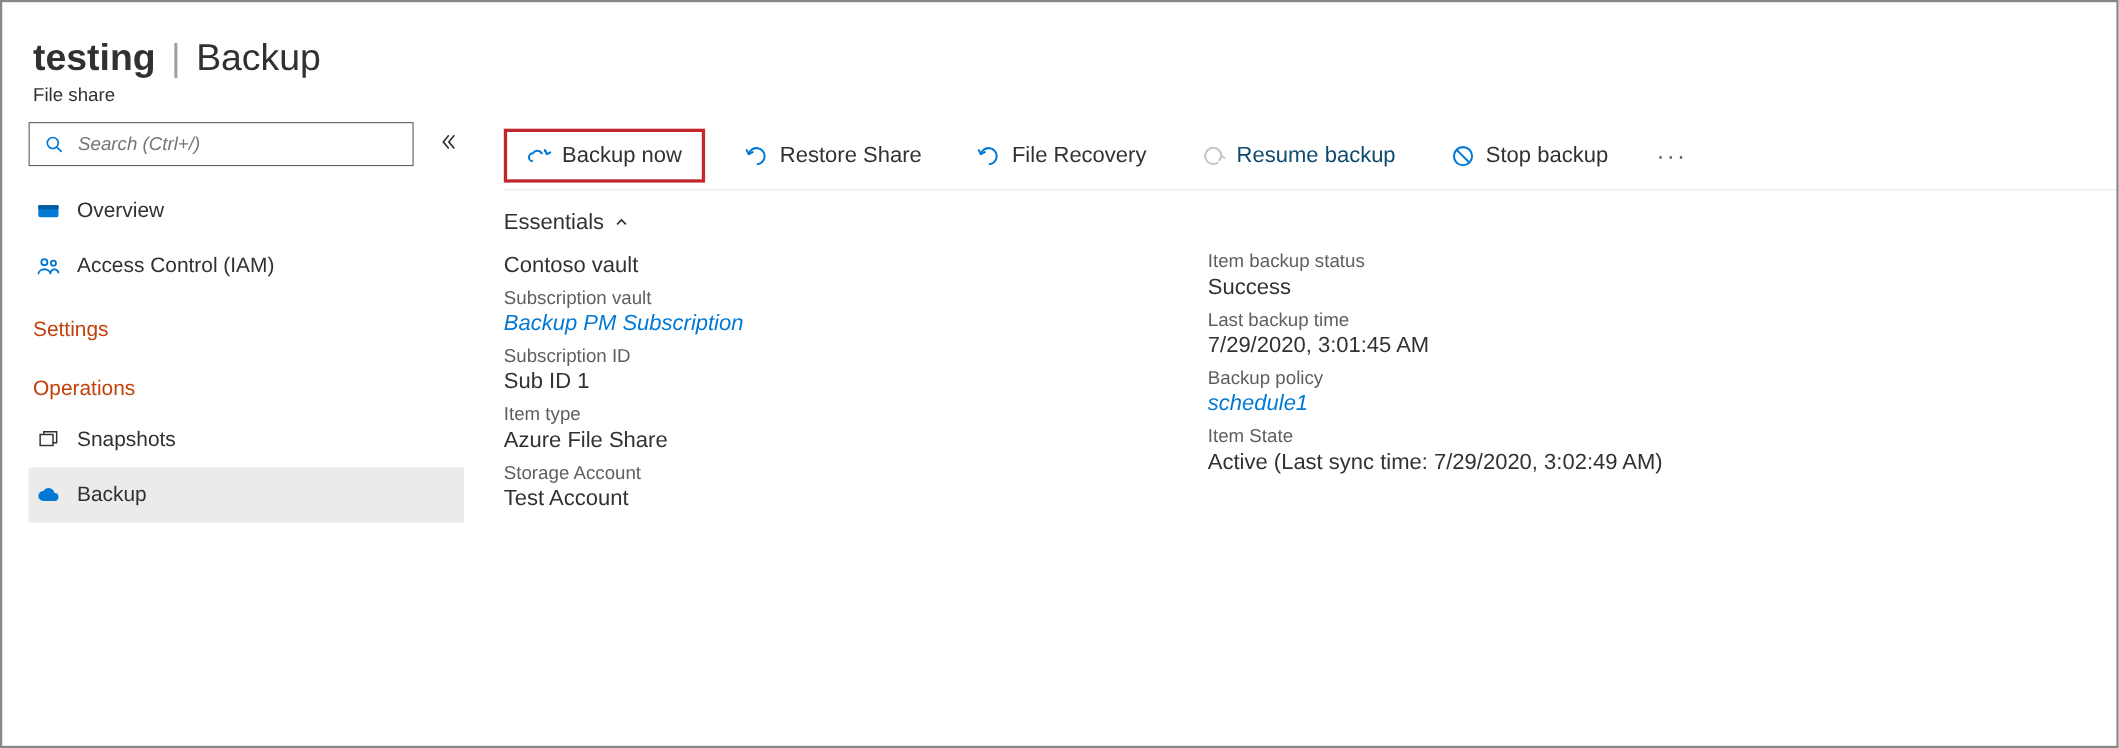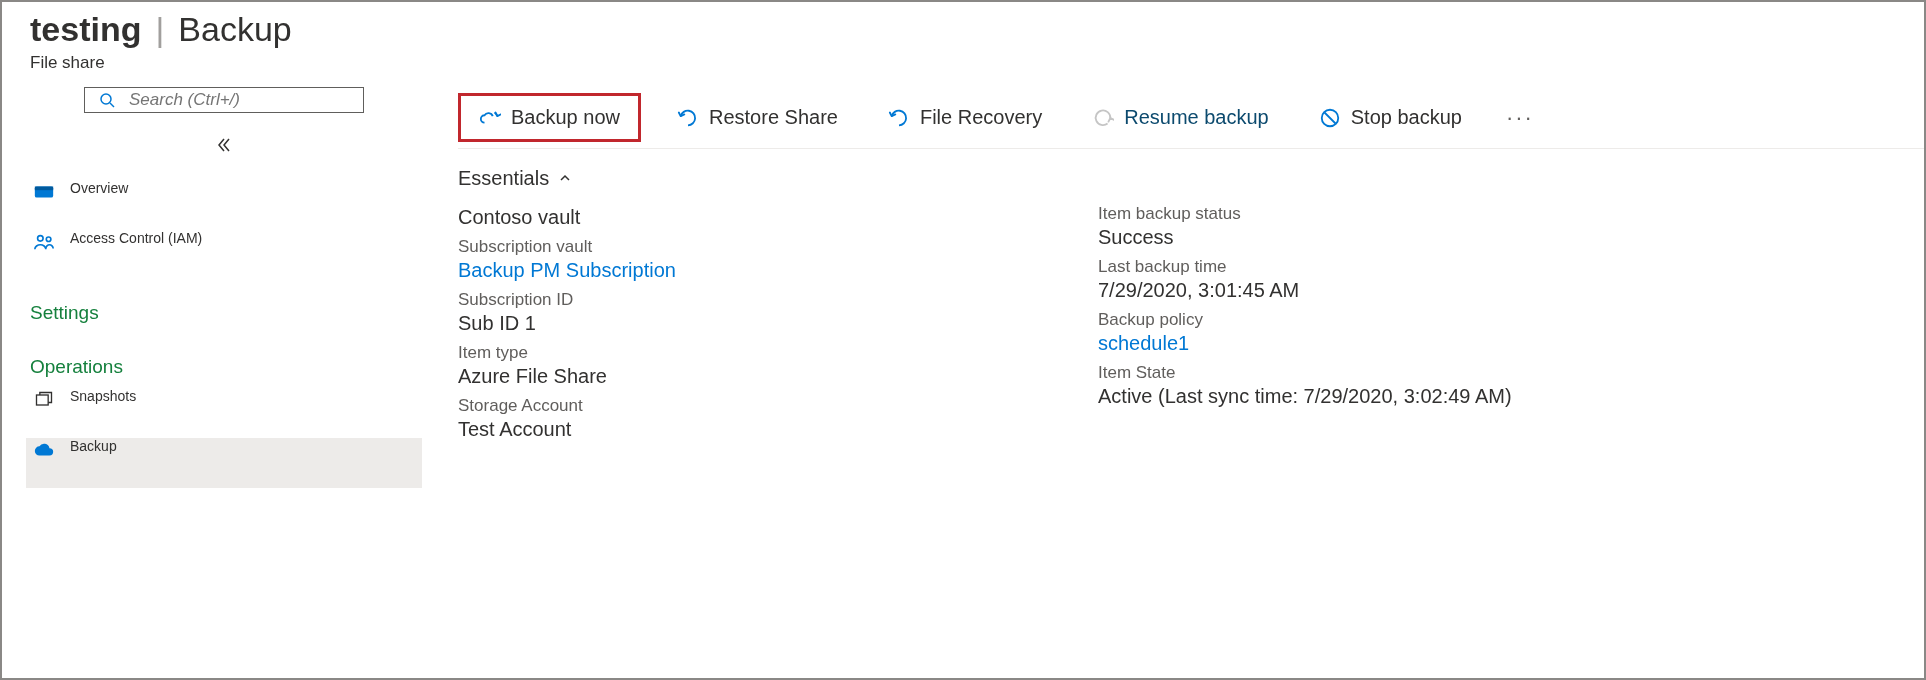--- a/index.html
+++ b/index.html
@@ -7,20 +7,21 @@
     font-family: "Segoe UI", -apple-system, sans-serif;
     color: #323130;
     background: #fff;
     border: 2px solid #8a8886;
     width: 1926px;
     height: 680px;
     overflow: hidden;
   }
   .header {
     padding: 8px 28px 0 28px;
+    margin-top: 24px;
   }
   .title-row {
     display: flex;
     align-items: baseline;
     gap: 8px;
     font-size: 34px;
     font-weight: 400;
   }
   .title-bold { font-weight: 600; }
   .title-sep { color: #a19f9d; font-weight: 300; margin: 0 6px; }
@@ -29,21 +30,20 @@
   .sidebar {
     width: 420px;
     flex-shrink: 0;
     padding-left: 24px;
   }
   .search-row {
     display: flex;
     align-items: center;
     gap: 18px;
     margin-bottom: 16px;
-    flex-direction: column;
   }
   .search-box {
     flex: 1;
     display: flex;
     align-items: center;
     border: 1px solid #605e5c;
     height: 40px;
     padding: 0 10px;
     gap: 10px;
   }
@@ -52,30 +52,31 @@
     border: none;
     outline: none;
     font-size: 17px;
     font-style: italic;
     color: #605e5c;
     background: transparent;
   }
   .collapse-chev { font-size: 18px; color: #323130; cursor: pointer; padding: 6px; }
   .nav-item {
     display: flex;
+    align-items: center;
     gap: 14px;
     height: 50px;
     padding: 0 10px 0 6px;
-    font-size: 14px;
+    font-size: 19px;
     cursor: pointer;
   }
   .nav-item.selected { background: #edebe9; }
   .nav-group {
     font-size: 19px;
-    color: #15803d;
+    color: #c2410c;
     padding: 22px 4px 10px 4px;
   }
   .icon { width: 24px; height: 24px; display: inline-flex; align-items: center; justify-content: center; flex-shrink:0; }
   .main {
     flex: 1;
     padding: 0 0 0 36px;
   }
   .toolbar {
     display: flex;
     align-items: center;
@@ -112,21 +113,21 @@
   .essentials-header .chev { font-size: 14px; }
   .ess-grid {
     display: grid;
     grid-template-columns: 600px 1fr;
     column-gap: 40px;
     row-gap: 6px;
     padding-bottom: 10px;
   }
   .ess-cell .lbl { font-size: 17px; color: #605e5c; }
   .ess-cell .val { font-size: 20px; color: #323130; margin-top: 2px; margin-bottom: 8px; }
-  .ess-cell .val.link { color: #0078d4; cursor: pointer; }
+  .ess-cell .val.link { color: #0078d4; cursor: pointer; font-style: italic; }
 </style>
 </head>
 <body>
 
 <div class="header">
   <div class="title-row">
     <span class="title-bold">testing</span>
     <span class="title-sep">|</span>
     <span>Backup</span>
   </div>

